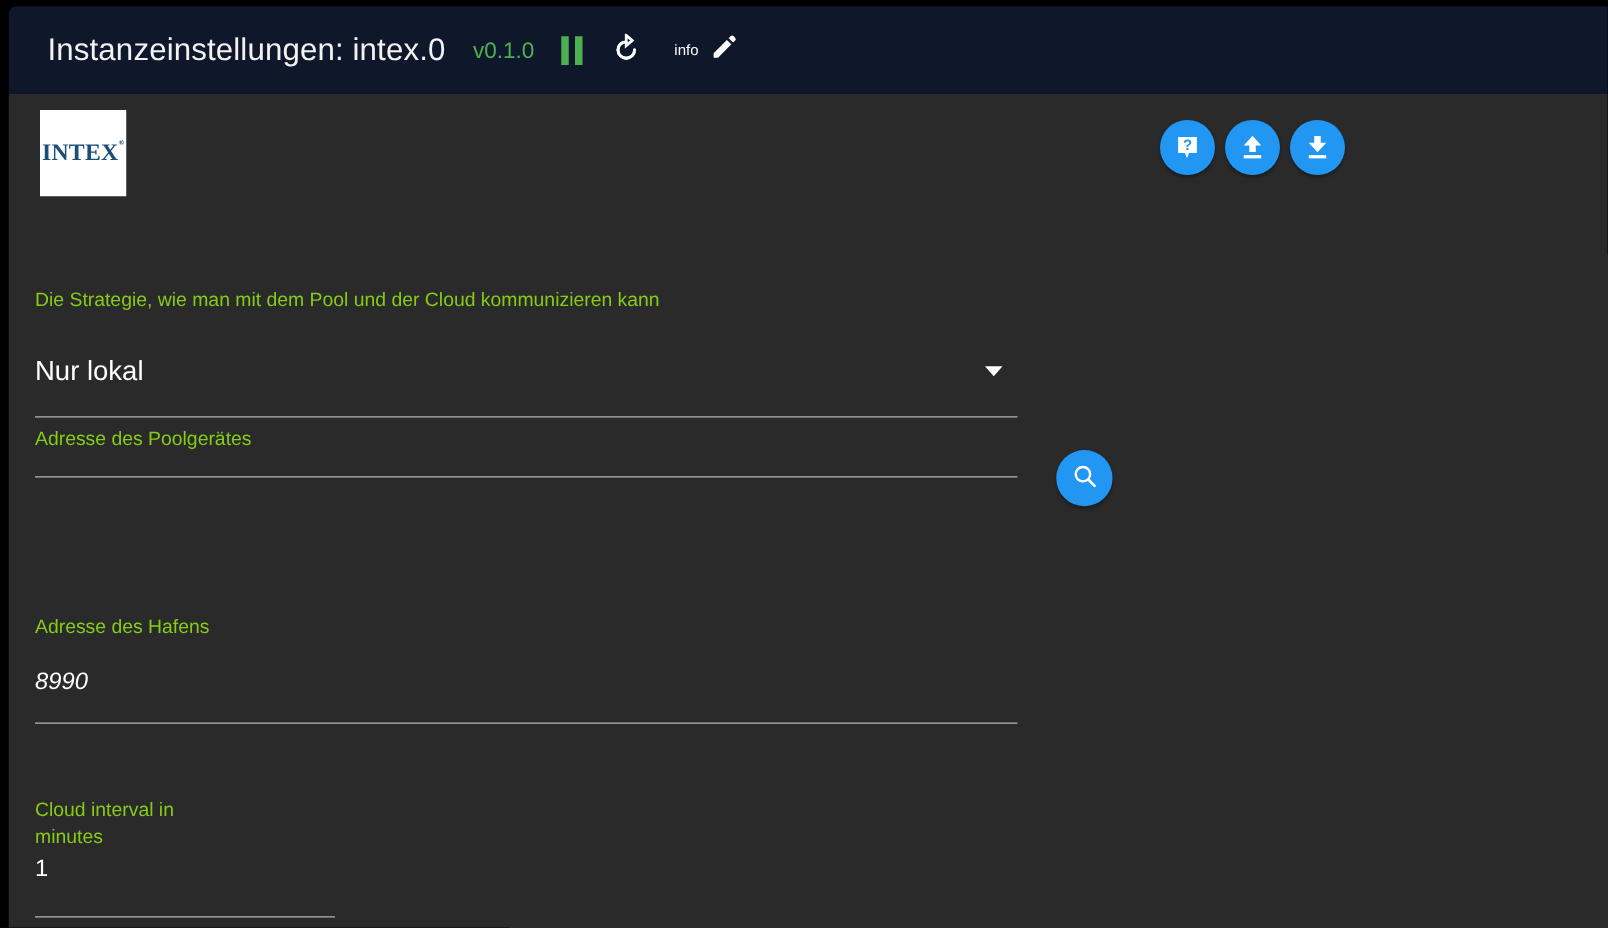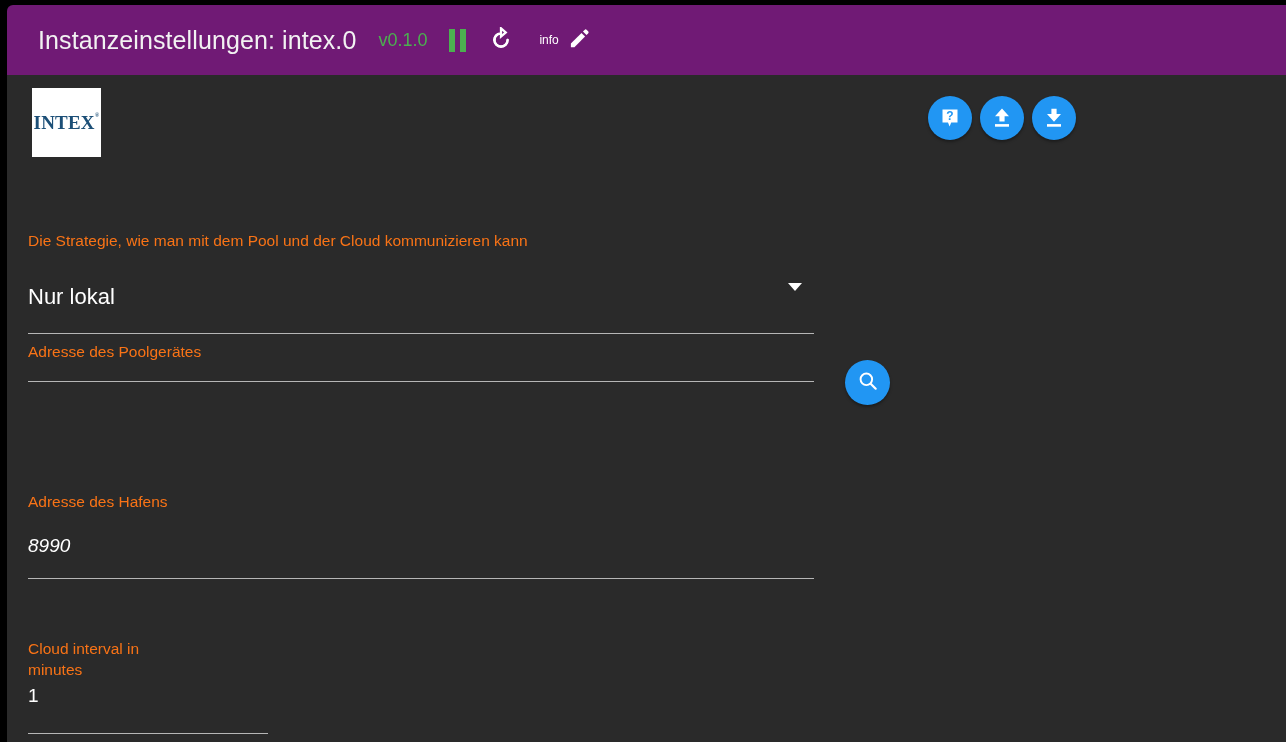--- a/index.html
+++ b/index.html
@@ -24,21 +24,21 @@
     background: #000000;
   }
 
   
   .titlebar {
     position: absolute;
     left: 7px;
     top: 5px;
     width: 1279px;
     height: 70px;
-    background: #701a75;
+    background: #0f172a;
     border-top-left-radius: 6px;
     display: flex;
     align-items: center;
     box-shadow: 0 2px 4px rgba(0,0,0,0.55);
   }
   .title-text {
     font-size: 25px;
     font-weight: 400;
     color: #f2f2f2;
     margin-left: 31px;
@@ -136,21 +136,21 @@
     box-shadow: 0 2px 3px rgba(0,0,0,0.35);
   }
   .fab svg { display: block; }
 
   
   .field {
     position: absolute;
   }
   .field-label {
     font-size: 15.5px;
-    color: #f97316;
+    color: #84cc16;
     line-height: 21px;
     white-space: pre-line;
   }
   .field-value {
     font-size: 19px;
     color: #ffffff;
     line-height: 26px;
     background: transparent;
     border: none;
     outline: none;
@@ -162,21 +162,21 @@
   .field-underline {
     height: 1px;
     background: #b6b6b6;
     width: 100%;
   }
 
   
   .select-field { left: 21px; top: 155px; width: 786px; }
   .select-field .select-row {
     display: flex;
-    align-items: flex-start;
+    align-items: center;
     justify-content: space-between;
     margin-top: 32px;
   }
   .select-value {
     font-size: 22px;
     color: #ffffff;
     line-height: 28px;
   }
   .caret {
     width: 0; height: 0;

